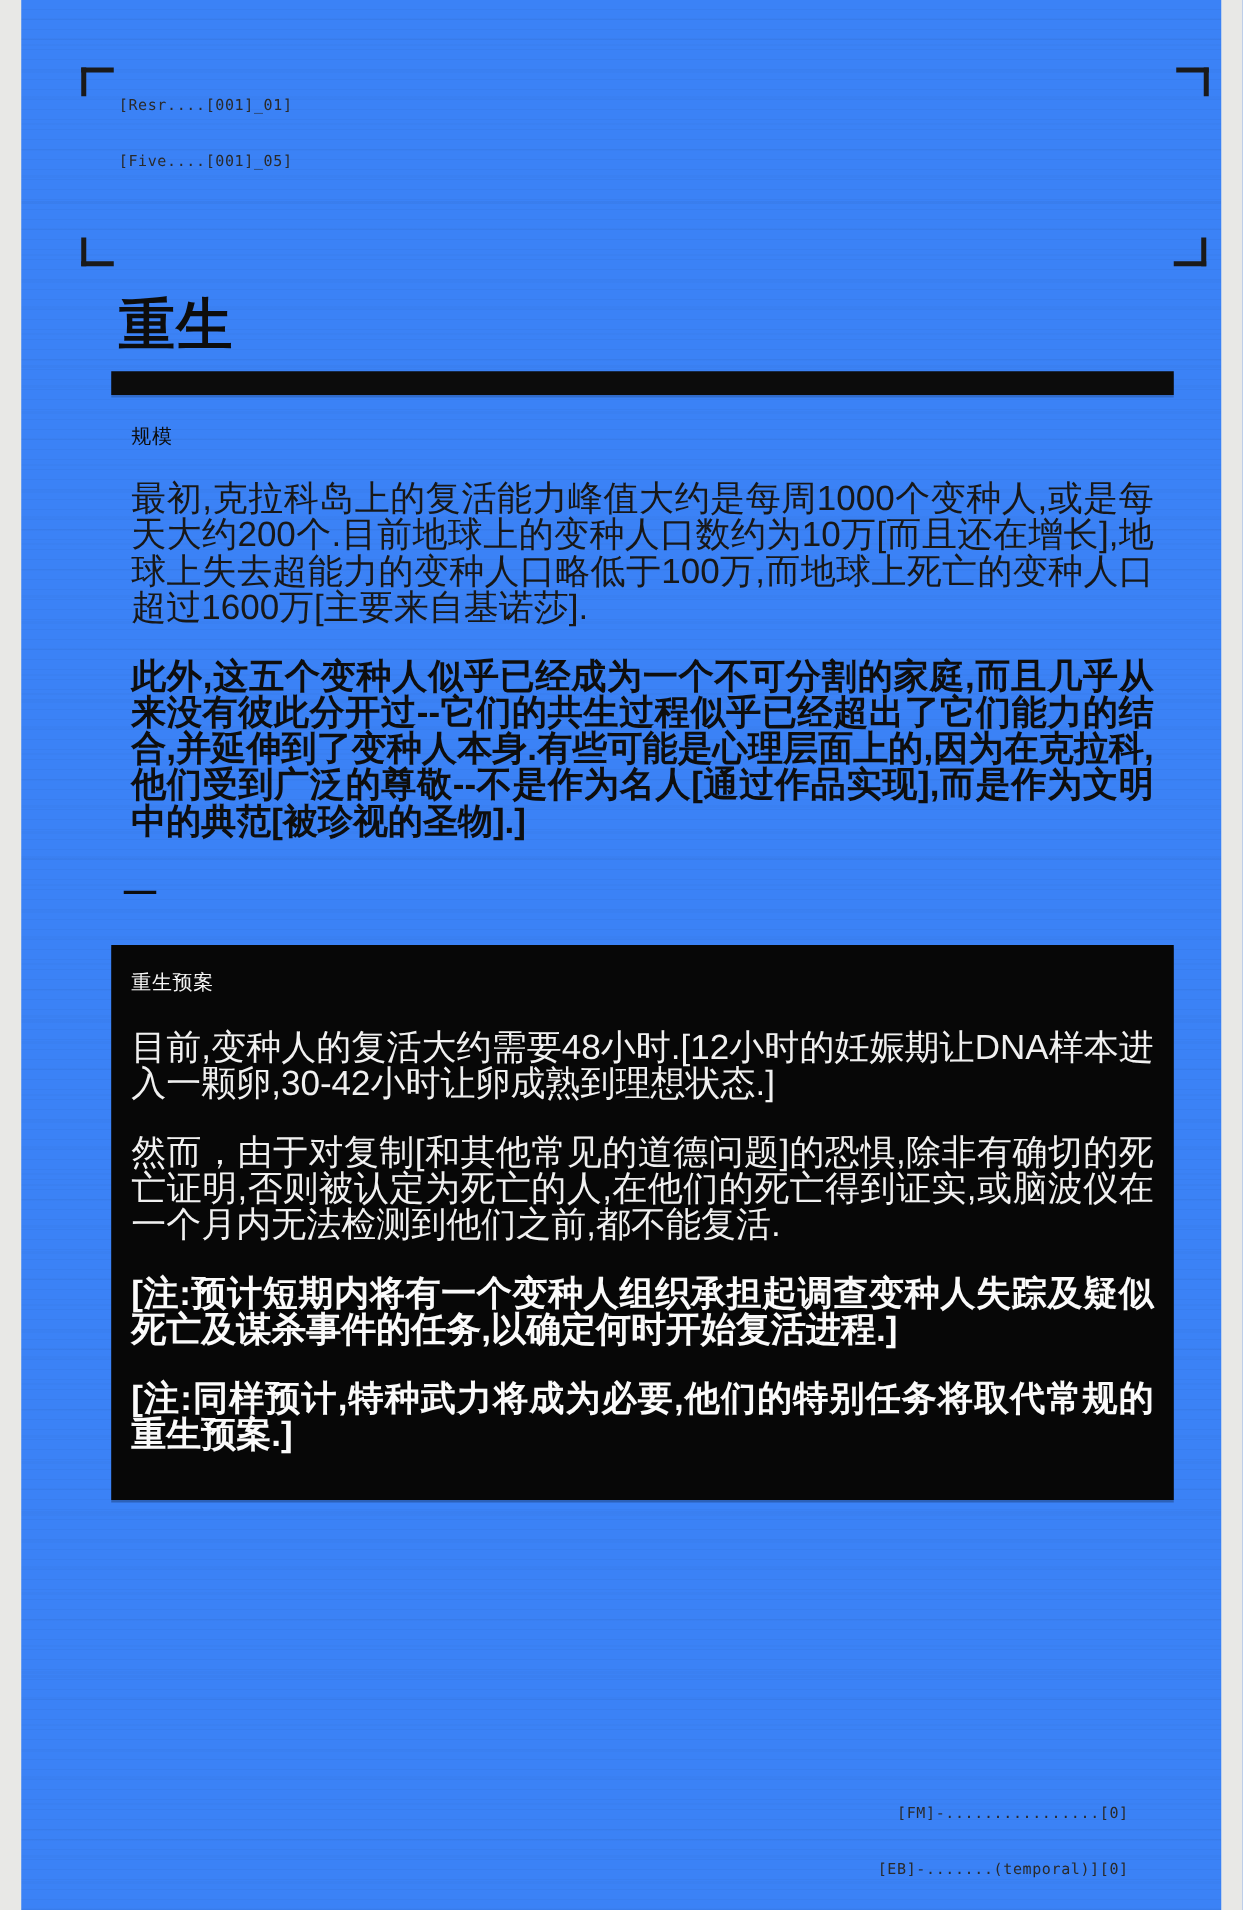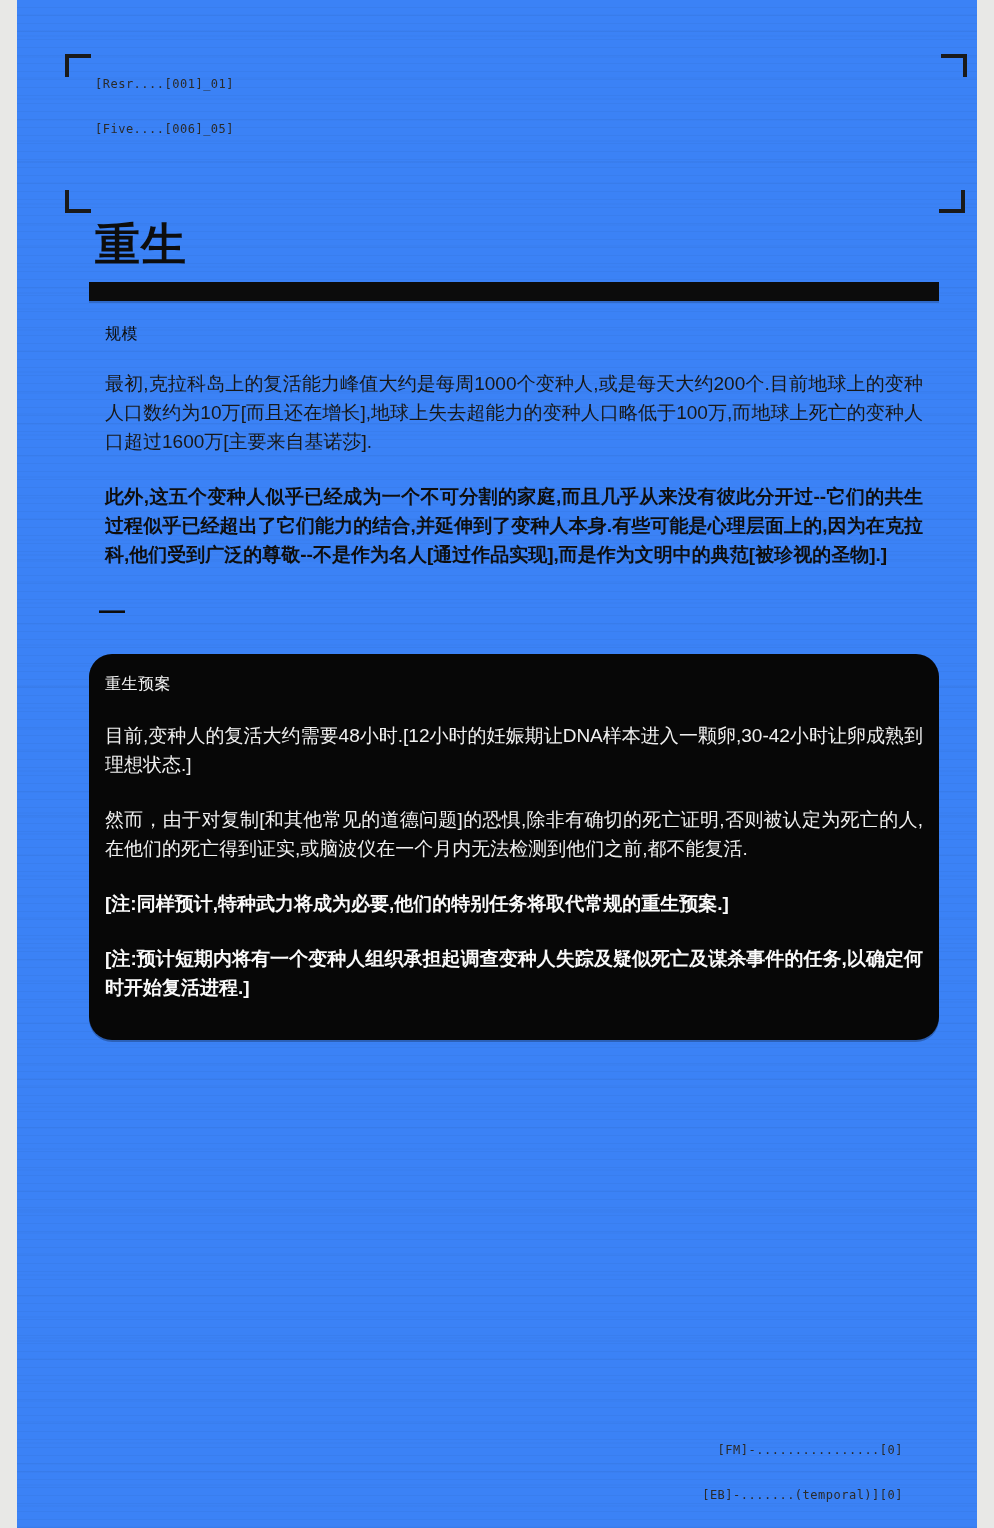--- a/index.html
+++ b/index.html
@@ -28,92 +28,91 @@
   .crop.ml{left:48px;top:190px;border-bottom:4px solid #1a1a1a;border-left:4px solid #1a1a1a;}
   .crop.mr{left:922px;top:190px;border-bottom:4px solid #1a1a1a;border-right:4px solid #1a1a1a;}
   .meta{
     position:absolute;
     font-family:"DejaVu Sans Mono","Liberation Mono",monospace;
     font-size:12px;line-height:15px;color:#2a2a2a;
     letter-spacing:0.5px;white-space:pre;
   }
   .meta.top{left:78px;top:47px;}
   .meta.bottom{right:74px;top:1413px;text-align:right;}
-  .content{position:absolute;left:72px;top:221px;width:850px;}
+  .content{position:absolute;left:72px;top:236px;width:850px;}
   .title{
     font-size:45px;line-height:48px;font-weight:900;
     letter-spacing:1px;color:#0d0d0d;
     margin:0 0 13px 6px;
   }
   .rule{
     height:19px;background:#0c0c0c;
     box-shadow:0 2px 0 rgba(0,0,0,0.18);
     margin:0 0 23px 0;
   }
   .h2{
     font-size:16px;font-weight:400;color:#0d0d0d;
     margin:0 0 24px 16px;letter-spacing:0.5px;
   }
   .para,.note{
-    font-size:19px;line-height:29px;
+    font-size:28px;line-height:29px;
     margin:0 0 26px 16px;width:818px;
     text-align:justify;
   }
   .para{font-weight:400;color:#181818;}
   .note{font-weight:700;color:#0e0e0e;}
   .dash{
     font-size:26px;font-weight:900;color:#0d0d0d;
     margin:8px 0 28px 10px;letter-spacing:-1px;
   }
   .black-box{
     background:#070707;
     box-shadow:0 2px 0 rgba(0,0,0,0.25);
     padding:20px 16px 38px 0;
     margin-top:6px;
-    border-radius:23px;
   }
   .black-box .h2{color:#f7f7f7;margin-bottom:26px;}
   .black-box .para{color:#f0f0f0;}
   .black-box .note{color:#fafafa;}
   .black-box .para:last-child,.black-box .note:last-child{margin-bottom:0;}
 </style>
 </head>
 <body>
 
 <div class="page">
 
   <span class="crop tl"></span>
   <span class="crop tr"></span>
   <span class="crop ml"></span>
   <span class="crop mr"></span>
 
   <div class="meta top">
     <div>[Resr....[001]_01]</div>
-    <div>[Five....[006]_05]</div>
+    <div>[Five....[001]_05]</div>
   </div>
 
   <div class="content">
 
     <h1 class="title">重生</h1>
     <div class="rule"></div>
 
     <h2 class="h2">规模</h2>
 
     <p class="para">最初,克拉科岛上的复活能力峰值大约是每周1000个变种人,或是每天大约200个.目前地球上的变种人口数约为10万[而且还在增长],地球上失去超能力的变种人口略低于100万,而地球上死亡的变种人口超过1600万[主要来自基诺莎].</p>
 
     <p class="note">此外,这五个变种人似乎已经成为一个不可分割的家庭,而且几乎从来没有彼此分开过--它们的共生过程似乎已经超出了它们能力的结合,并延伸到了变种人本身.有些可能是心理层面上的,因为在克拉科,他们受到广泛的尊敬--不是作为名人[通过作品实现],而是作为文明中的典范[被珍视的圣物].]</p>
 
     <div class="dash">—</div>
 
     <div class="black-box">
       <h2 class="h2">重生预案</h2>
       <p class="para">目前,变种人的复活大约需要48小时.[12小时的妊娠期让DNA样本进入一颗卵,30-42小时让卵成熟到理想状态.]</p>
       <p class="para">然而，由于对复制[和其他常见的道德问题]的恐惧,除非有确切的死亡证明,否则被认定为死亡的人,在他们的死亡得到证实,或脑波仪在一个月内无法检测到他们之前,都不能复活.</p>
+      <p class="note">[注:预计短期内将有一个变种人组织承担起调查变种人失踪及疑似死亡及谋杀事件的任务,以确定何时开始复活进程.]</p>
       <p class="note">[注:同样预计,特种武力将成为必要,他们的特别任务将取代常规的重生预案.]</p>
-      <p class="note">[注:预计短期内将有一个变种人组织承担起调查变种人失踪及疑似死亡及谋杀事件的任务,以确定何时开始复活进程.]</p>
     </div>
 
   </div>
 
   <div class="meta bottom">
     <div>[FM]-................[0]</div>
     <div>[EB]-.......(temporal)][0]</div>
   </div>
 
 </div>

